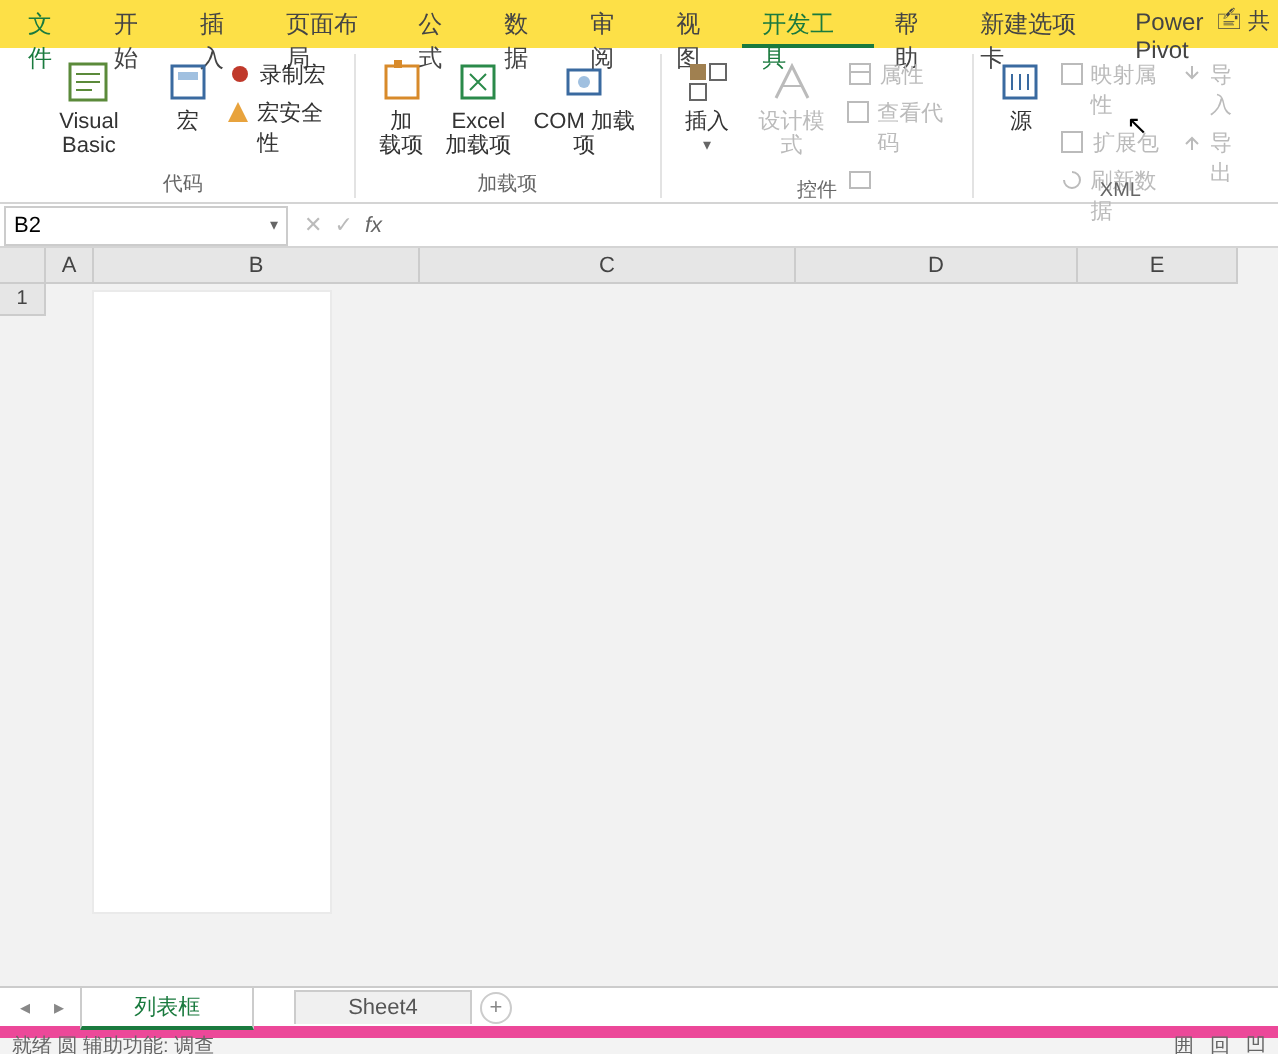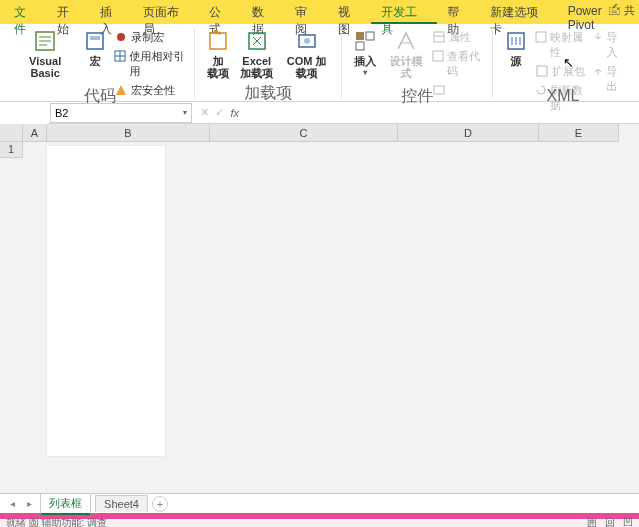--- a/index.html
+++ b/index.html
@@ -4,46 +4,46 @@
   <style>
     * { box-sizing: border-box; margin: 0; padding: 0; }
     body { font-family: "Microsoft YaHei", sans-serif; font-size: 11px; background: #fff; width: 639px; height: 527px; overflow: hidden; position: relative; }
     .tabbar { height: 24px; display: flex; background: #fde047; border-bottom: 0; padding-left: 4px; }
     .tab { padding: 4px 10px; color: #444; cursor: pointer; font-size: 12px; }
     .tab.active { color: #1a7a3e; border-bottom: 2px solid #1a7a3e; }
     .topright { position: absolute; right: 4px; top: 2px; display:flex; gap:4px; align-items:center; }
     .ribbon { height: 78px; background: #fff; border-bottom: 1px solid #d4d4d4; display: flex; padding: 3px 6px 2px; }
     .group { display: flex; flex-direction: column; align-items: center; border-right: 1px solid #e3e3e3; padding: 0 6px; height: 100%; }
     .group-body { display: flex; align-items: flex-start; height: 62px; }
-    .group-label { font-size: 16px; color: #666; margin-top: auto; line-height: 13px;}
+    .group-label { font-size: 10px; color: #666; margin-top: auto; line-height: 13px;}
     .bigbtn { display: flex; flex-direction: column; align-items: center; padding: 2px 5px; cursor: pointer; font-size: 11px; color:#333; }
     .bigbtn .ic { width: 24px; height: 24px; display:flex; align-items:center; justify-content:center; margin-bottom:2px; }
-    .bigbtn span { text-align:center; line-height:12px;font-weight:bold; }
+    .bigbtn span { text-align:center; line-height:12px; }
     .smallcol { display:flex; flex-direction:column; gap:2px; padding-top:2px; }
     .smallbtn { display:flex; align-items:flex-start; font-size:11px; color:#333; cursor:pointer; padding:1px 2px; gap:3px; }
     .smallbtn .ic { width:14px; height:14px; display:flex; align-items:center; justify-content:center; }
     .caret { font-size:8px; color:#666; }
     .disabled { color: #bbb; }
     .disabled svg path, .disabled svg rect { stroke:#bbb !important; }
-    .namebox-row { height: 22px; display:flex; align-items:center; border-bottom:1px solid #d4d4d4; background:#fff;margin-left:48px; }
+    .namebox-row { height: 22px; display:flex; align-items:center; border-bottom:1px solid #d4d4d4; background:#fff; }
     .namebox { width: 142px; height:20px; border:1px solid #ccc; display:flex; align-items:center; justify-content:space-between; padding:0 4px; font-size:11px; margin-left:2px;}
     .fx-ctrls { display:flex; gap:6px; padding:0 8px; color:#bbb; align-items:center;}
     .fx-ctrls span { cursor:default; }
     .sheet { position:relative; height: calc(527px - 24px - 78px - 22px - 20px - 14px); background:#f2f2f2; overflow:hidden; }
     .corner { position:absolute; top:0; left:0; width:23px; height:18px; background:#e6e6e6; border-right:1px solid #ccc; border-bottom:1px solid #ccc; }
     .colhdr { position:absolute; top:0; left:23px; height:18px; display:flex; }
     .col-h { background:#e6e6e6; border-right:1px solid #ccc; border-bottom:1px solid #ccc; text-align:center; font-size:11px; color:#444; display:flex; align-items:center; justify-content:center; }
     .rowhdr { position:absolute; top:18px; left:0; width:23px; }
     .row-h { height:16px; background:#e6e6e6; border-bottom:1px solid #ccc; border-right:1px solid #ccc; text-align:center; font-size:10px; color:#444; display:flex; align-items:center; justify-content:center;}
     .canvas { position:absolute; top:18px; left:23px; right:0; bottom:0; background:#f2f2f2; }
     .white-block { position:absolute; top:4px; left:24px; width:118px; height:310px; background:#fff; box-shadow: 0 0 0 1px rgba(0,0,0,0.03); }
     .sheet-tabs { height:20px; display:flex; align-items:center; border-top:1px solid #ccc; padding-left:6px; gap:4px; }
     .navarrow { color:#888; padding:0 4px; cursor:pointer; font-size:10px;}
-    .sh-tab { padding:2px 8px; font-size:11px; border:1px solid #ccc; border-bottom:none; background:#fff; cursor:pointer; }
-    .sh-tab:not(.act) { background:#f0f0f0; color:#555;}
+    .sh-tab { padding:2px 26px; font-size:11px; border:1px solid #ccc; border-bottom:none; background:#fff; cursor:pointer; }
+    .sh-tab:not(.act) { background:#f0f0f0; color:#555;margin-left:16px;}
     .sh-tab.act { border-bottom:2px solid #1a7a3e; color:#1a7a3e; }
     .newsheet { width:16px; height:16px; border:1px solid #ccc; border-radius:50%; display:flex; align-items:center; justify-content:center; color:#888; cursor:pointer; }
     .status { height:14px; background:#f3f3f3; border-top:6px solid #ec4899; display:flex; align-items:center; justify-content:space-between; font-size:10px; color:#666; padding:0 6px;}
     .viewbtns { display:flex; gap:8px; }
     svg { display:block; }
     .share-ic { font-size:11px; color:#444; }
     .cursor-ptr { position:absolute; top:55px; right:65px; font-size:13px; }
   </style>
 </head>
 <body>
@@ -92,29 +92,20 @@
             <span class="ic">
               <svg width="12" height="12">
                 <circle cx="6" cy="6" r="4" fill="#c0392b"></circle>
               </svg>
             </span>
             <span>录制宏</span>
           </div>
         <div class="smallbtn">
             <span class="ic">
               <svg width="12" height="12">
-                <rect x="1" y="1" width="10" height="10" fill="none" stroke="#3a6aa0"></rect>
-                <path d="M6 1 L6 11 M1 6 L11 6" stroke="#3a6aa0"></path>
-              </svg>
-            </span>
-            <span>使用相对引用</span>
-          </div>
-        <div class="smallbtn">
-            <span class="ic">
-              <svg width="12" height="12">
                 <path d="M6 1 L11 11 L1 11 Z" fill="#e8a33d"></path>
               </svg>
             </span>
             <span>宏安全性</span>
           </div>
       </div>
     </div>
     <div class="group-label">代码</div>
   </div>
 

